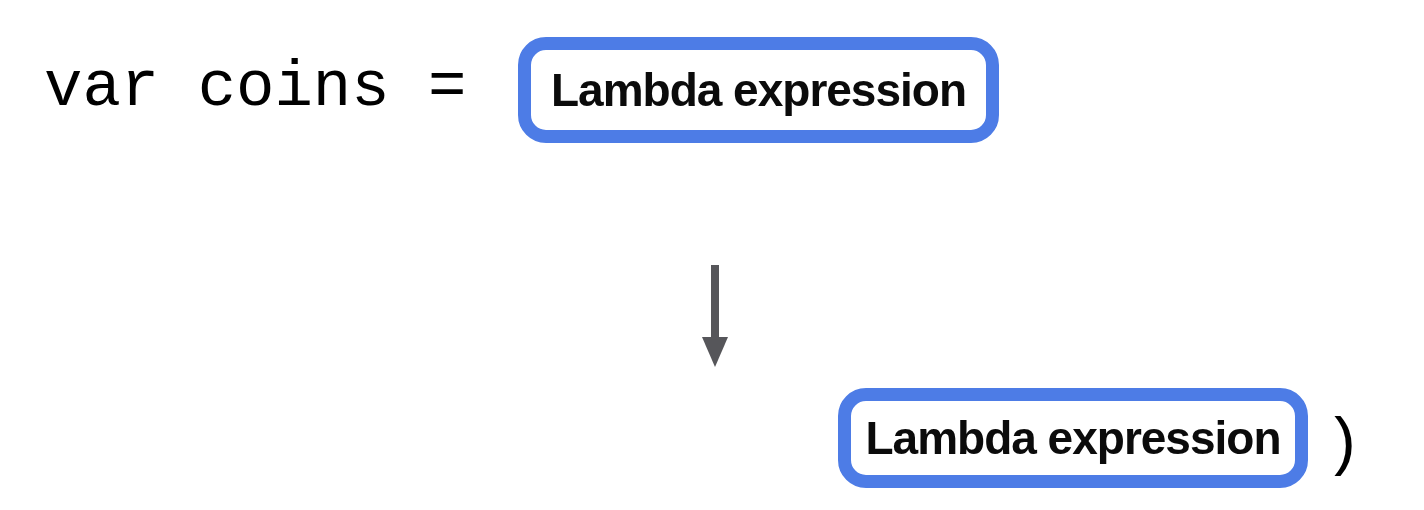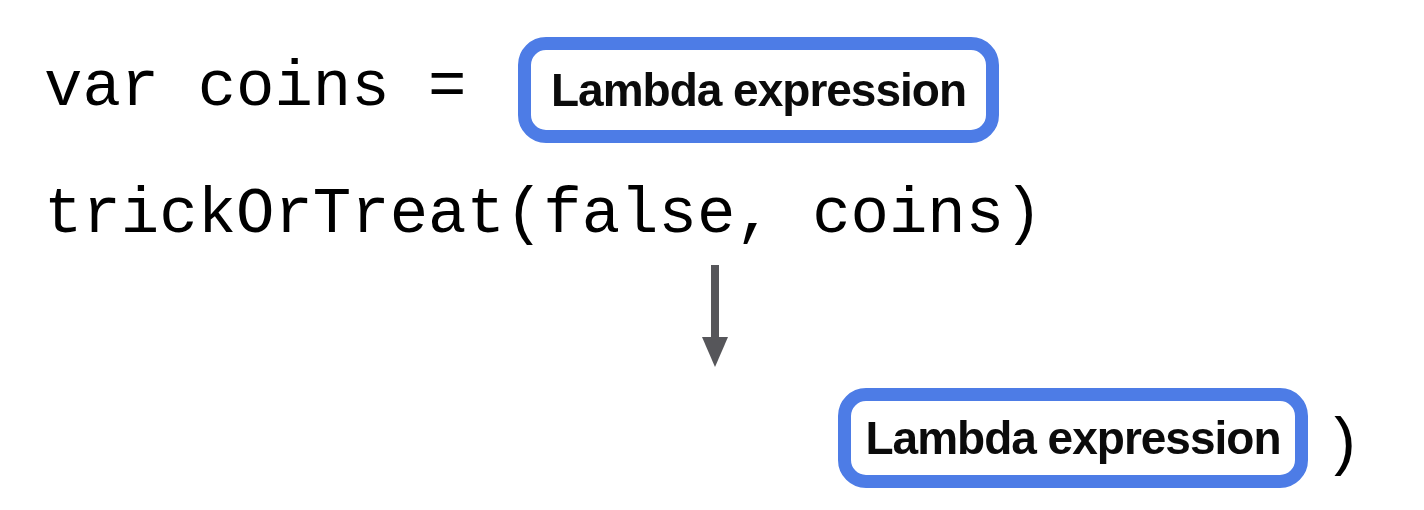--- a/index.html
+++ b/index.html
@@ -66,21 +66,20 @@
 <body>
 
 <div class="canvas">
 
   <div class="code code-line-1">var coins =</div>
 
   <div class="lambda-box lambda-box-top">
     <span class="lambda-label">Lambda expression</span>
   </div>
 
-  <div class="code code-line-2">trickOrTreat(false, coins)</div>
 
   <svg class="transform-arrow" viewBox="0 0 62 115" xmlns="http://www.w3.org/2000/svg" aria-hidden="true">
     <rect class="shaft" x="27" y="7" width="8" height="78"></rect>
     <polygon class="head" points="18,79 44,79 31,109"></polygon>
   </svg>
 
 
   <div class="lambda-box lambda-box-bottom">
     <span class="lambda-label">Lambda expression</span>
   </div>

